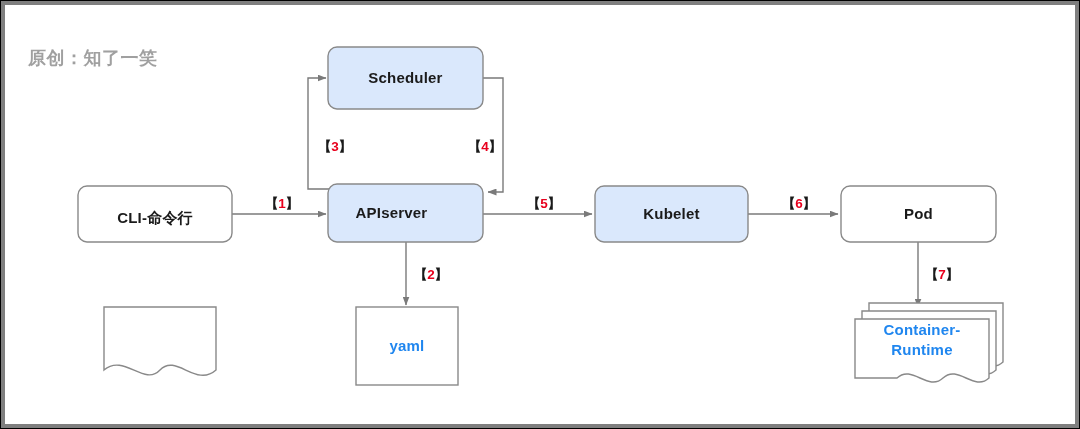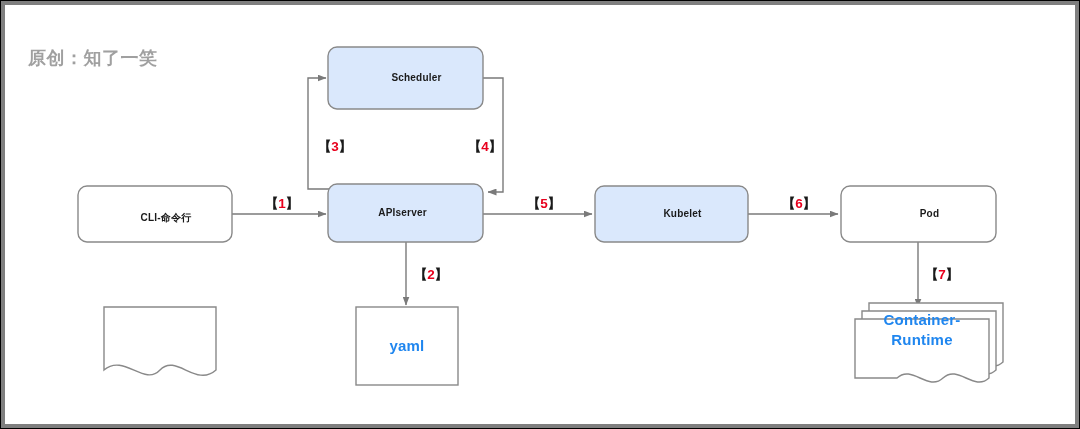--- a/index.html
+++ b/index.html
@@ -54,21 +54,21 @@
   .node-label {
     position: absolute;
     display: flex;
     align-items: center;
     justify-content: center;
     text-align: center;
     font-weight: bold;
     pointer-events: none;
     line-height: 1.35;
   }
-  .label-dark { color: #1a1a1a; font-size: 10px; letter-spacing: 0.2px; padding-left: 11px; }
+  .label-dark { color: #1a1a1a; font-size: 15px; letter-spacing: 0.2px; }
   .label-blue { color: #1f86ef; font-size: 15px; letter-spacing: 0.2px; }
   .step-label {
     position: absolute;
     font-weight: bold;
     font-size: 13.5px;
     color: #1a1a1a;
     white-space: nowrap;
     letter-spacing: -0.3px;
   }
   .step-label .num { color: #e8001d; }
@@ -140,21 +140,21 @@
   <div class="node-label label-dark" style="left:328px; top:47px; width:155px; height:62px;">Scheduler</div>
 
   <div class="node-label label-dark" style="left:328px; top:184px; width:127px; height:58px;">APIserver</div>
 
   <div class="node-label label-blue" style="left:356px; top:307px; width:102px; height:78px;">yaml</div>
 
   <div class="node-label label-dark" style="left:841px; top:186px; width:155px; height:56px;">Pod</div>
 
   <div class="node-label label-dark" style="left:595px; top:186px; width:153px; height:56px;">Kubelet</div>
 
-  <div class="node-label label-blue" style="left:855px; top:303px; width:134px; height:54px; flex-direction:column;text-align:center;">
+  <div class="node-label label-blue" style="left:855px; top:313px; width:134px; height:54px; flex-direction:column;text-align:center;">
     <span>Container-</span>
     <span>Runtime</span>
   </div>
 
   <div class="step-label" style="left:265px; top:195px;">
     <span>【</span><span class="num">1</span><span>】</span>
   </div>
 
   <div class="step-label" style="left:414px; top:266px;">
     <span>【</span><span class="num">2</span><span>】</span>

